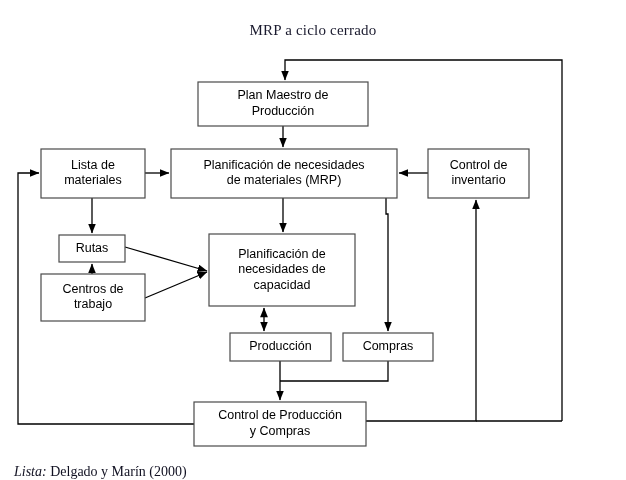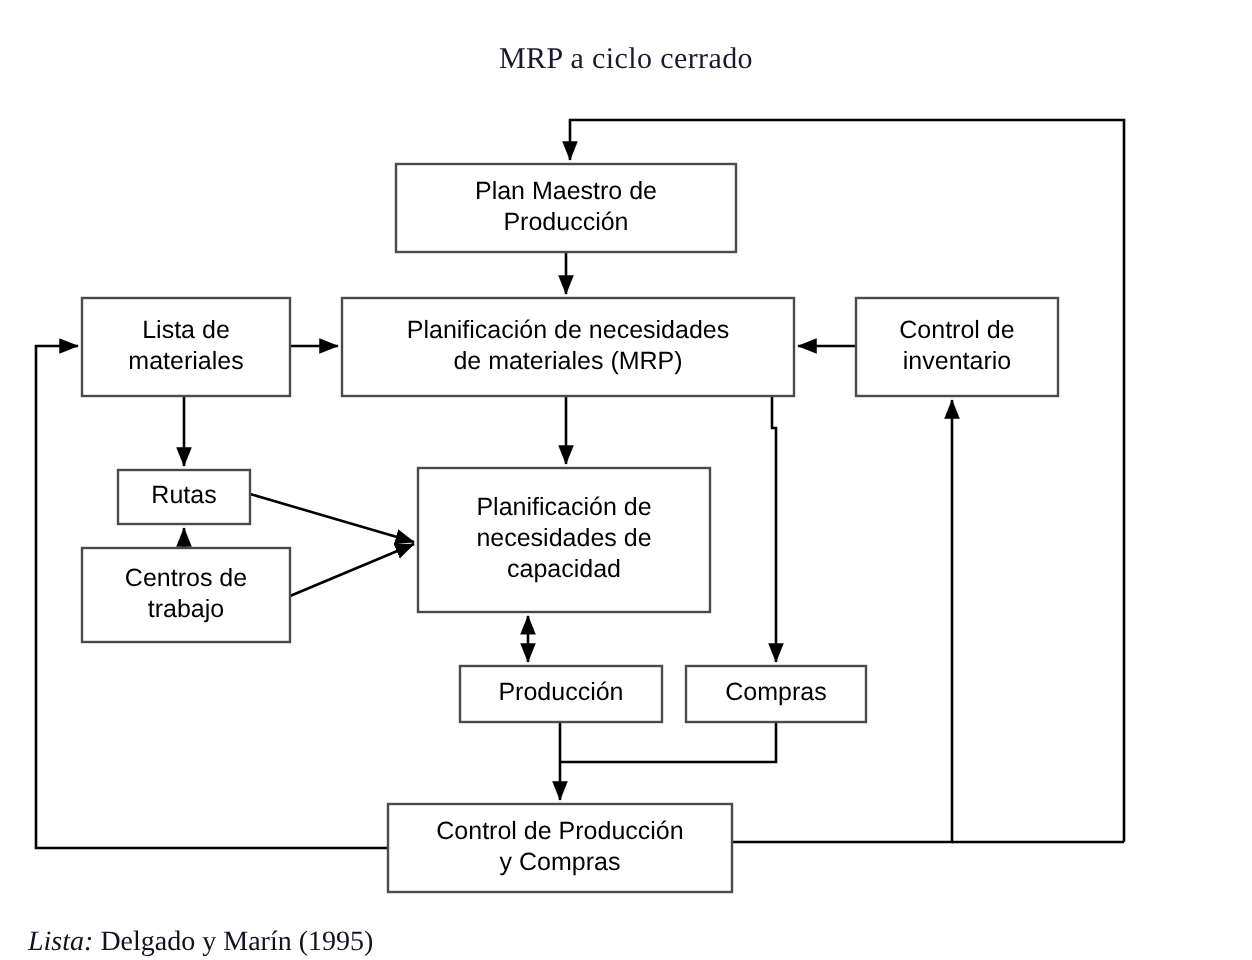--- a/index.html
+++ b/index.html
@@ -139,16 +139,16 @@
           <text class="node-label" x="388"><tspan x="388" y="331">Compras</tspan></text>
         </g>
         <g>
           <rect class="node-box" x="194" y="386" width="172" height="44"></rect>
           <text class="node-label" x="280"><tspan x="280" y="400.25">Control de Producción</tspan><tspan x="280" y="415.75">y Compras</tspan></text>
         </g>
       </g>
   </svg>
 
   <div id="figure-source">
-    <span class="src-label">Lista:</span><span class="src-text"> Delgado y Marín (1995)</span>
+    <span class="src-label">Lista:</span><span class="src-text"> Delgado y Marín (2000)</span>
   </div>
 
 </div>
 
 </body></html>

